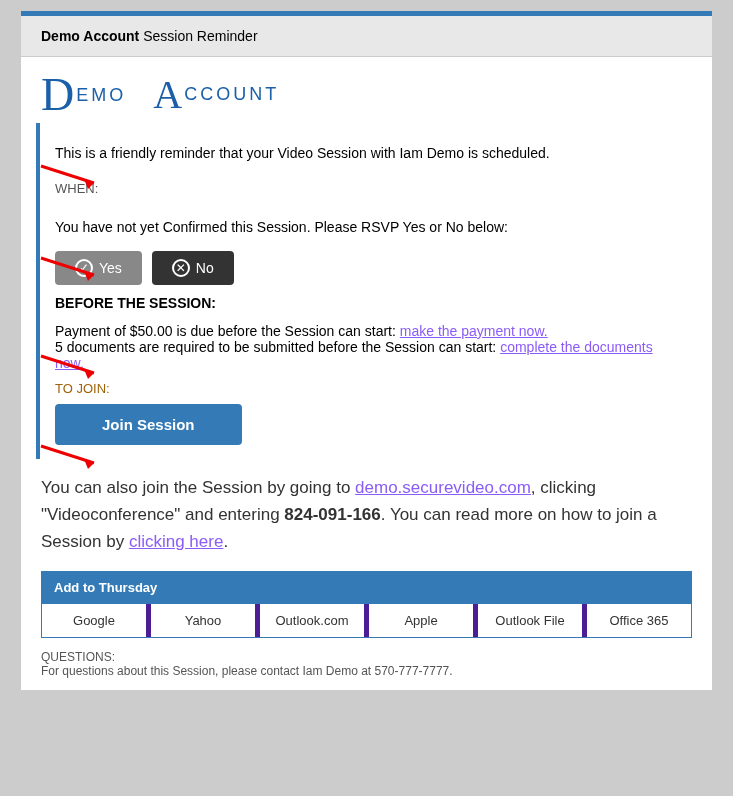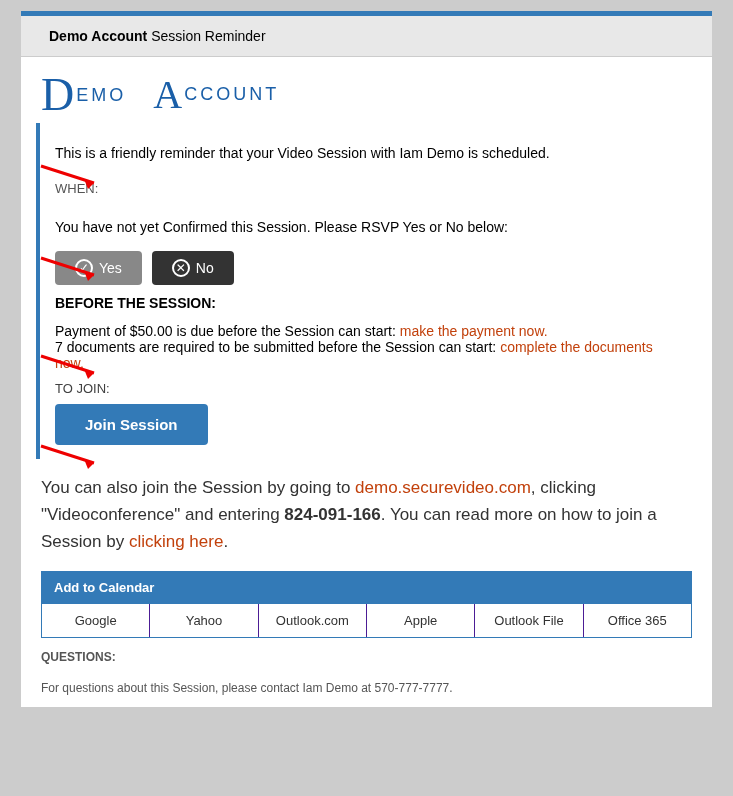--- a/index.html
+++ b/index.html
@@ -17,21 +17,21 @@
       width: 693px;
       background: #fff;
       border: 1px solid #ccc;
     }
     .top-bar {
       background: #337ab7;
       height: 5px;
     }
     .header-banner {
       background: #e8e8e8;
-      padding: 12px 28px;
+      padding: 12px 20px;
       border-bottom: 1px solid #ccc;
     }
     .header-banner .bold { font-weight: bold; }
     .logo-text {
       font-size: 28px;
       color: #1a5fa8;
       font-family: Georgia, serif;
       letter-spacing: 2px;
     }
     .logo-text .drop-d {
@@ -96,38 +96,39 @@
     }
     .before-session {
       margin: 8px 0;
     }
     .before-title {
       font-weight: bold;
       font-size: 14px;
       margin-bottom: 12px;
     }
     .link-blue {
-      color: #c2410c;
+      color: #8b5cf6;
+      text-decoration: underline;
       cursor: pointer;
       margin-top: 48px;
     }
     .to-join-section {
       margin: 10px 0 6px 0;
     }
     .to-join-label {
-      color: #404040;
+      color: #a16207;
       font-size: 13px;
       margin-bottom: 8px;
     }
     .btn-join {
       background: #337ab7;
       color: #fff;
       border: none;
       border-radius: 4px;
-      padding: 12px 30px;
+      padding: 12px 47px;
       font-size: 15px;
       font-weight: bold;
       cursor: pointer;
       display: inline-block;
     }
     
     .section-wrapper {
       display: flex;
       flex-direction: column;
       margin: 0 15px;
@@ -161,36 +162,36 @@
     .calendar-buttons {
       display: flex;
       border-top: 1px solid #337ab7;
     }
     .cal-btn {
       flex: 1;
       padding: 9px 5px;
       text-align: center;
       font-size: 13px;
       border: none;
-      border-right: 1px solid #4c1d95;
+      border-right: 5px solid #4c1d95;
       background: #fff;
       cursor: pointer;
       color: #333;
     }
     .cal-btn:last-child {
       border-right: none;
     }
     .questions-section {
       margin: 12px 20px;
       font-size: 12px;
       color: #555;
     }
     .questions-title {
-      font-weight: bold;
-      margin-bottom: 17px;
+      font-weight: normal;
+      margin-bottom: 0;
     }
   </style>
 </head>
 <body>
 
 <div class="email-container">
   <div class="top-bar"></div>
 
   <div class="header-banner">
     <span class="bold">Demo Account</span><span> Session Reminder</span>
@@ -255,37 +256,37 @@
           </button>
         </div>
       </div>
 
       <div class="before-session">
         <div class="before-title">BEFORE THE SESSION:</div>
         <div>
           <span>Payment of $50.00 is due before the Session can start: </span><a class="link-blue">make the payment now.</a>
         </div>
         <div>
-          <span>7 documents are required to be submitted before the Session can start: </span><a class="link-blue">complete the documents now.</a>
+          <span>5 documents are required to be submitted before the Session can start: </span><a class="link-blue">complete the documents now.</a>
         </div>
       </div>
 
       <div class="to-join-section">
         <div class="to-join-label">TO JOIN:</div>
         <button class="btn-join">Join Session</button>
       </div>
     </div>
   </div>
 
   <div class="footer-text">
     <span>You can also join the Session by going to </span><a class="link-blue">demo.securevideo.com</a><span>, clicking "Videoconference" and entering </span><strong>824-091-166</strong><span>. You can read more on how to join a Session by </span><a class="link-blue">clicking here</a><span>.</span>
   </div>
 
   <div class="calendar-section">
-    <div class="calendar-header">Add to Calendar</div>
+    <div class="calendar-header">Add to Thursday</div>
     <div class="calendar-buttons">
       <button class="cal-btn">Google</button>
       <button class="cal-btn">Yahoo</button>
       <button class="cal-btn">Outlook.com</button>
       <button class="cal-btn">Apple</button>
       <button class="cal-btn">Outlook File</button>
       <button class="cal-btn">Office 365</button>
     </div>
   </div>
 

